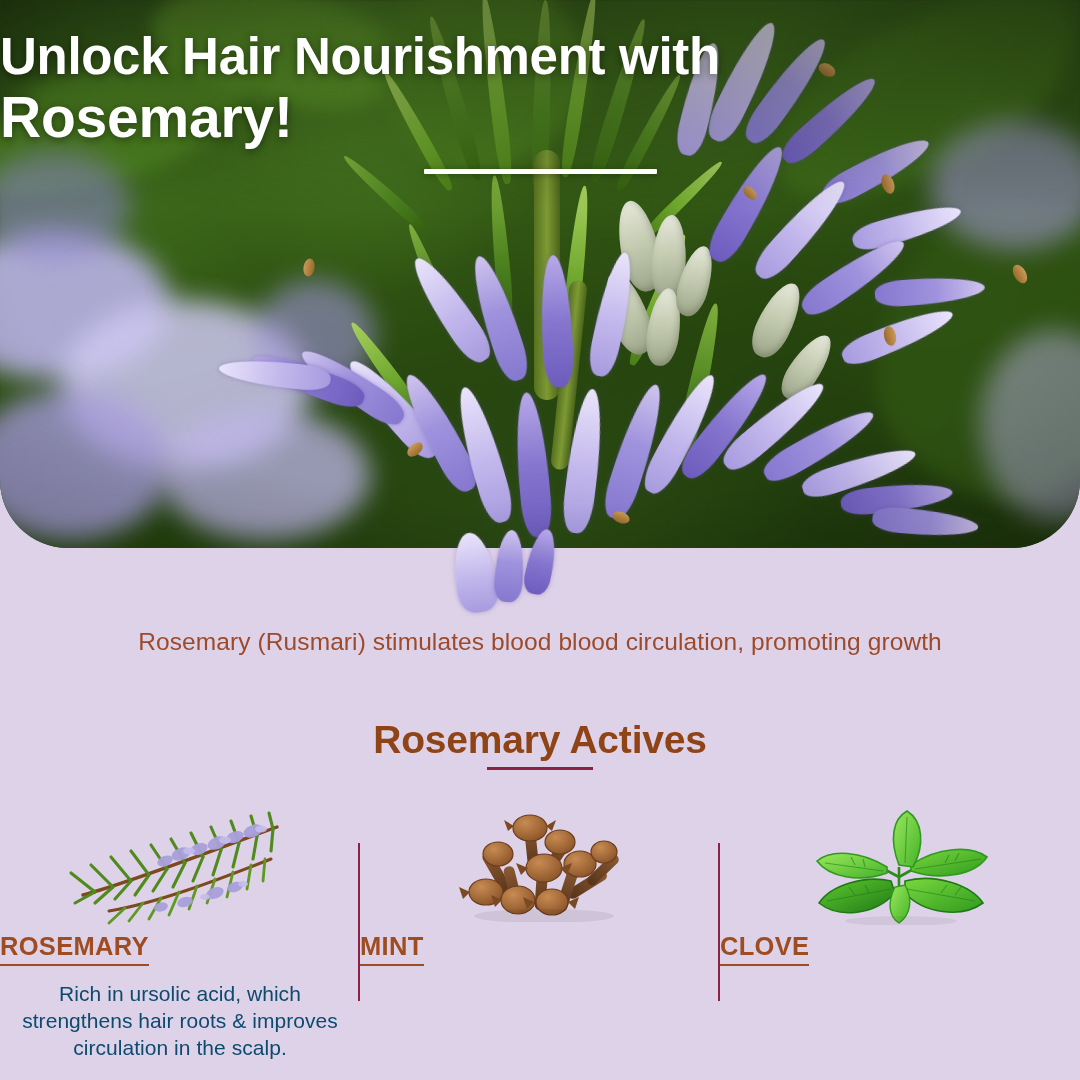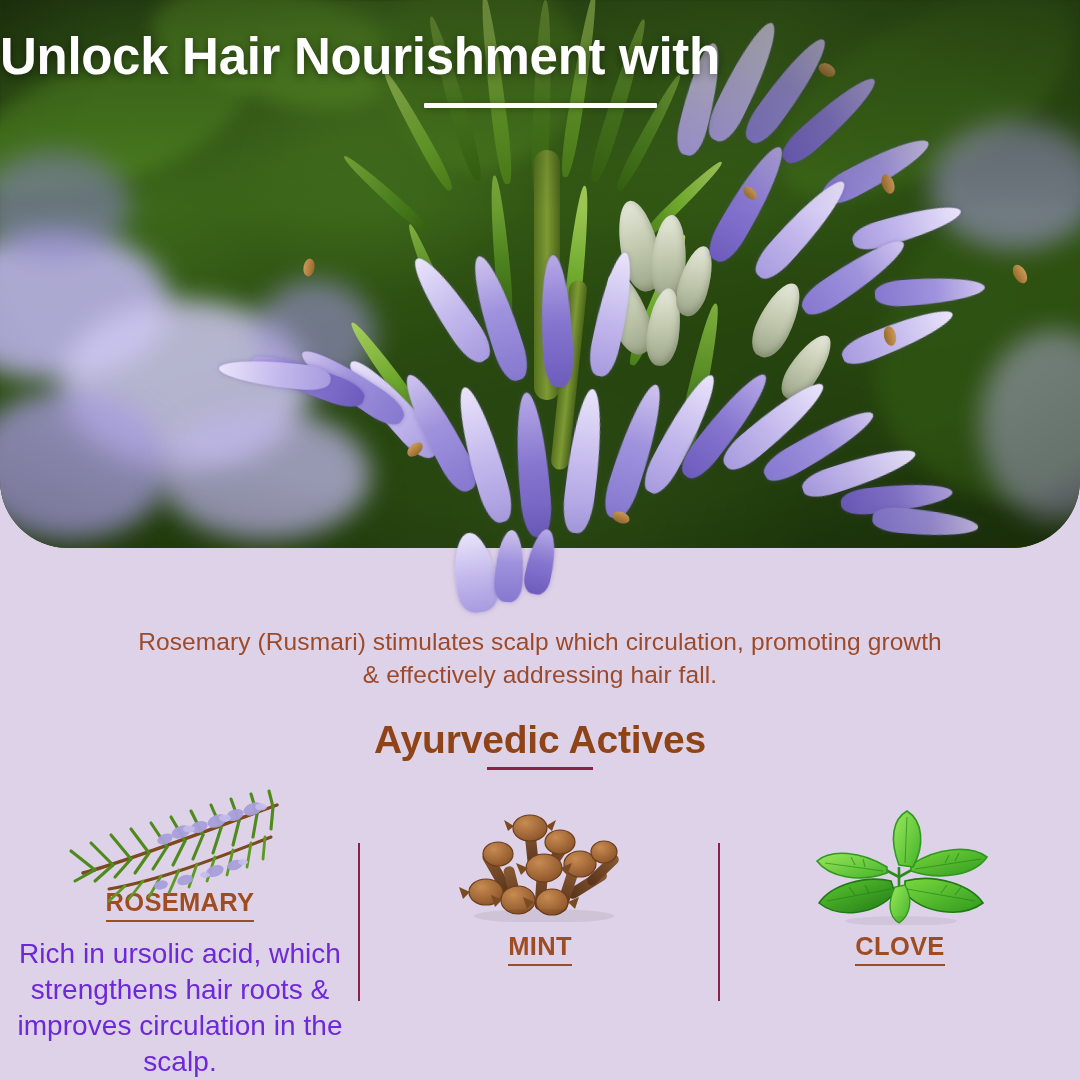--- a/index.html
+++ b/index.html
@@ -94,33 +94,33 @@
 
   
   .sec-head {
     position:absolute; left:0; top:718px; width:100%; text-align:center;
     font-size:39px; font-weight:700; color:#8f4418; letter-spacing:-.2px;
   }
   .sec-rule { width:106px; height:3px; background:#8b2147; margin:5px auto 0; }
 
   
   .cols { position:absolute; left:0; top:800px; width:1080px; height:280px; display:flex; }
-  .col { position:relative; flex:1 1 0; display:flex; flex-direction:column; align-items:center; }
+  .col { position:relative; flex:1 1 0; display:flex; flex-direction:column; align-items:flex-start; }
   .col .divider {
     position:absolute; right:0; top:43px; width:1.6px; height:158px; background:#8b2147;
   }
   .art { width:100%; height:132px; position:relative; }
   .art svg { position:absolute; left:50%; top:50%; transform:translate(-50%,-50%); }
 
   .ing-name {
     font-size:25.5px; font-weight:700; color:#9e4d22; letter-spacing:.3px;
     padding-bottom:3px; border-bottom:2.4px solid #9e4d22; display:inline-block;
   }
   .ing-desc {
-    margin-top:14px; font-size:28px; line-height:1.29; color:#6d28d9;
+    margin-top:14px; font-size:21px; line-height:1.29; color:#0c4a6e;
     text-align:center; padding:0 14px; letter-spacing:.05px;
   }
   .col:nth-child(1) .ing-desc { padding:0 6px; }
   .col:nth-child(3) .ing-desc { padding:0 10px; }
 </style>
 </head>
 <body>
 
 <div class="hero">
   <div class="hero-photo">
@@ -219,30 +219,30 @@
 </div>
 
 <div class="drip" style="left:455px;top:538px;width:120px;height:78px;">
   <div class="petal pale" style="left:6px;top:-6px;width:40px;height:80px;transform:rotate(-9deg);"></div>
   <div class="petal" style="left:38px;top:-8px;width:28px;height:72px;transform:rotate(4deg);"></div>
   <div class="petal deep" style="left:66px;top:-10px;width:26px;height:66px;transform:rotate(12deg);"></div>
 </div>
 
 <div class="hero-title">
   <div class="tline1">Unlock Hair Nourishment with</div>
+  <div class="tline2">Rosemary!</div>
   <div class="title-rule"></div>
 </div>
 
 <div class="intro">
-  <div>Rosemary (Rusmari) stimulates scalp which circulation, promoting growth</div>
-  <div>&amp; effectively addressing hair fall.</div>
+  <div>Rosemary (Rusmari) stimulates blood blood circulation, promoting growth</div>
 </div>
 
 <div class="sec-head">
-  <div>Ayurvedic Actives</div>
+  <div>Rosemary Actives</div>
   <div class="sec-rule"></div>
 </div>
 
 <div class="cols">
 
   <div class="col">
     <div class="art">
       <svg width="230" height="118" viewBox="0 0 230 118">
         <g stroke="#6f9a2e" stroke-linecap="round" fill="none">
           <path d="M18 88 C70 74 140 46 212 20" stroke="#7c4a1e" stroke-width="3.4"></path>

